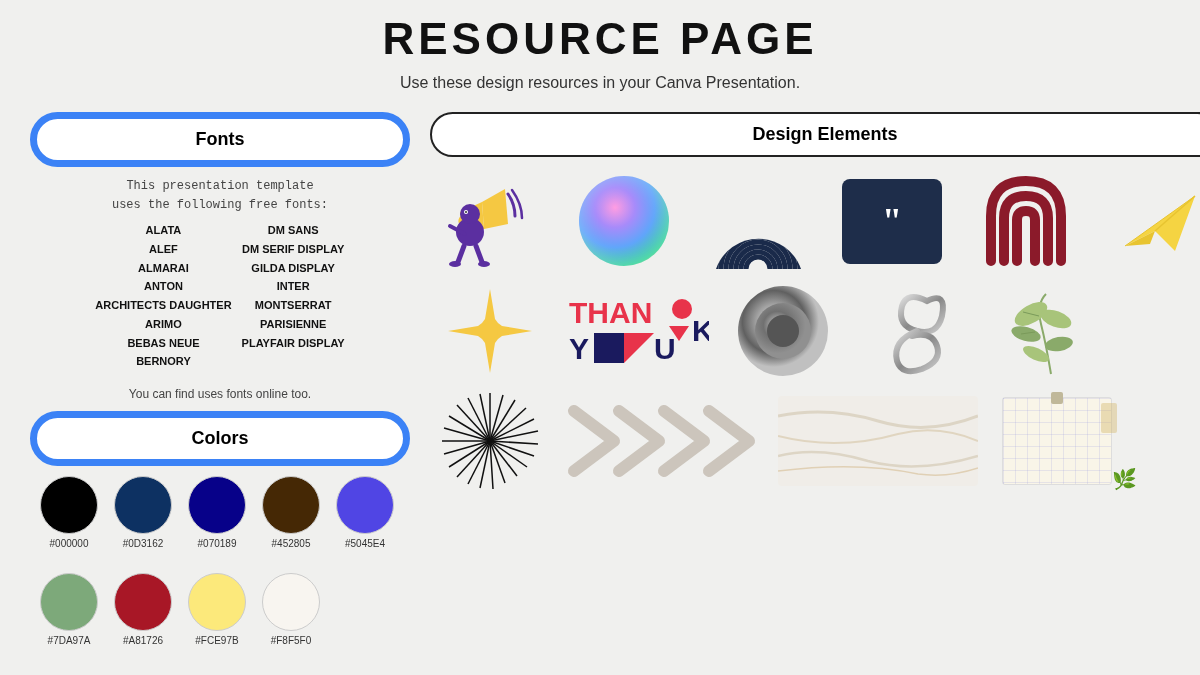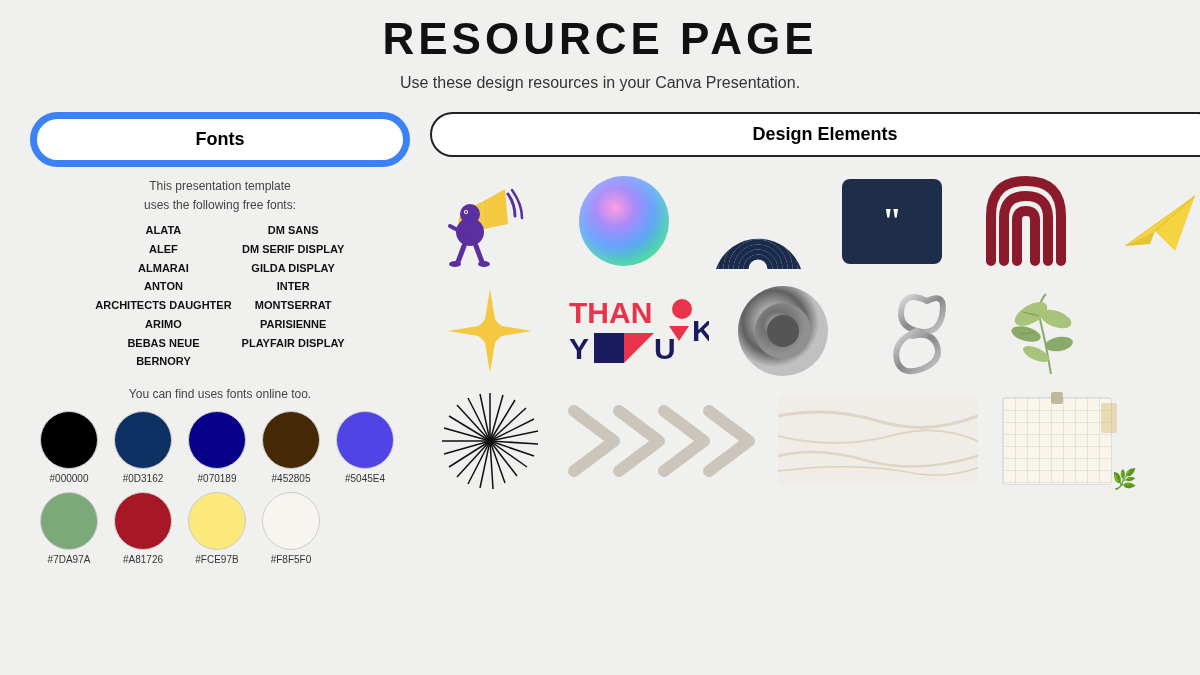--- a/index.html
+++ b/index.html
@@ -53,21 +53,21 @@
       font-family: Arial, sans-serif;
       margin-bottom: 10px;
     }
 
     .fonts-description {
       text-align: center;
       font-size: 12px;
       color: #444;
       line-height: 1.6;
       margin: 10px 0 6px 0;
-      font-family: Liberation Sans, sans-serif;
+      font-family: Liberation Mono, monospace;
     }
 
     .fonts-list {
       display: flex;
       gap: 10px;
       justify-content: center;
       margin-bottom: 16px;
     }
     .fonts-col {
       text-align: center;
@@ -82,21 +82,21 @@
       text-align: center;
       font-size: 12px;
       color: #444;
       font-family: Arial, sans-serif;
       margin-bottom: 10px;
     }
 
     .colors-grid {
       display: flex;
       flex-direction: column;
-      gap: 8px;
+      gap: 24px;
       margin-top: 10px;
     }
     .colors-row {
       display: flex;
       gap: 16px;
       justify-content: flex-start;
       padding-left: 10px;
     }
     .color-item {
       display: flex;
@@ -225,20 +225,21 @@
     <div class="fonts-list">
       <div class="fonts-col">
         ALATA<br>ALEF<br>ALMARAI<br>ANTON<br>ARCHITECTS DAUGHTER<br>ARIMO<br>BEBAS NEUE<br>BERNORY
       </div>
       <div class="fonts-col">
         DM SANS<br>DM SERIF DISPLAY<br>GILDA DISPLAY<br>INTER<br>MONTSERRAT<br>PARISIENNE<br>PLAYFAIR DISPLAY
       </div>
     </div>
     <div class="fonts-find">You can find uses fonts online too.</div>
 
+    <div class="section-box">Colors</div>
     <div class="colors-grid">
       <div class="colors-row">
         <div class="color-item">
           <div class="color-circle" style="background:#000000;"></div>
           <div class="color-label">#000000</div>
         </div>
         <div class="color-item">
           <div class="color-circle" style="background:#0D3162;"></div>
           <div class="color-label">#0D3162</div>
         </div>

